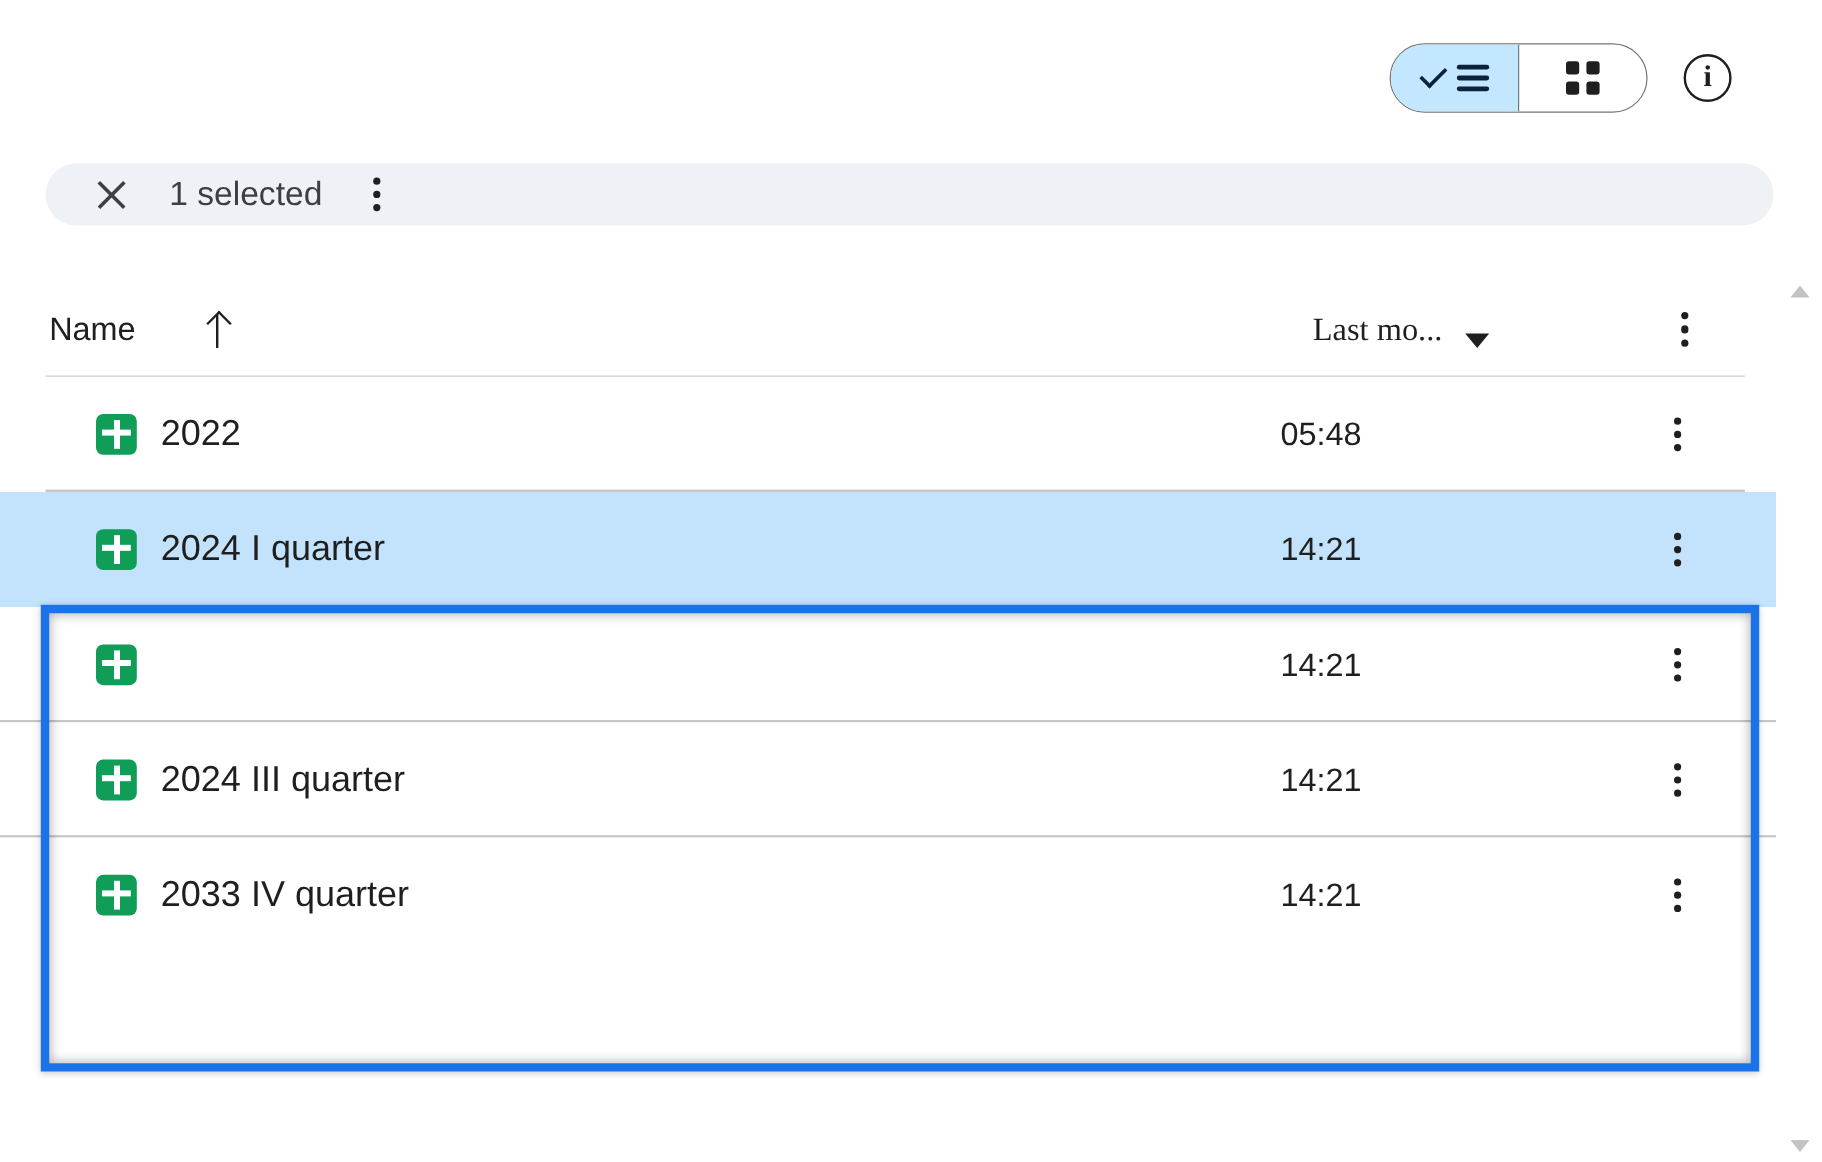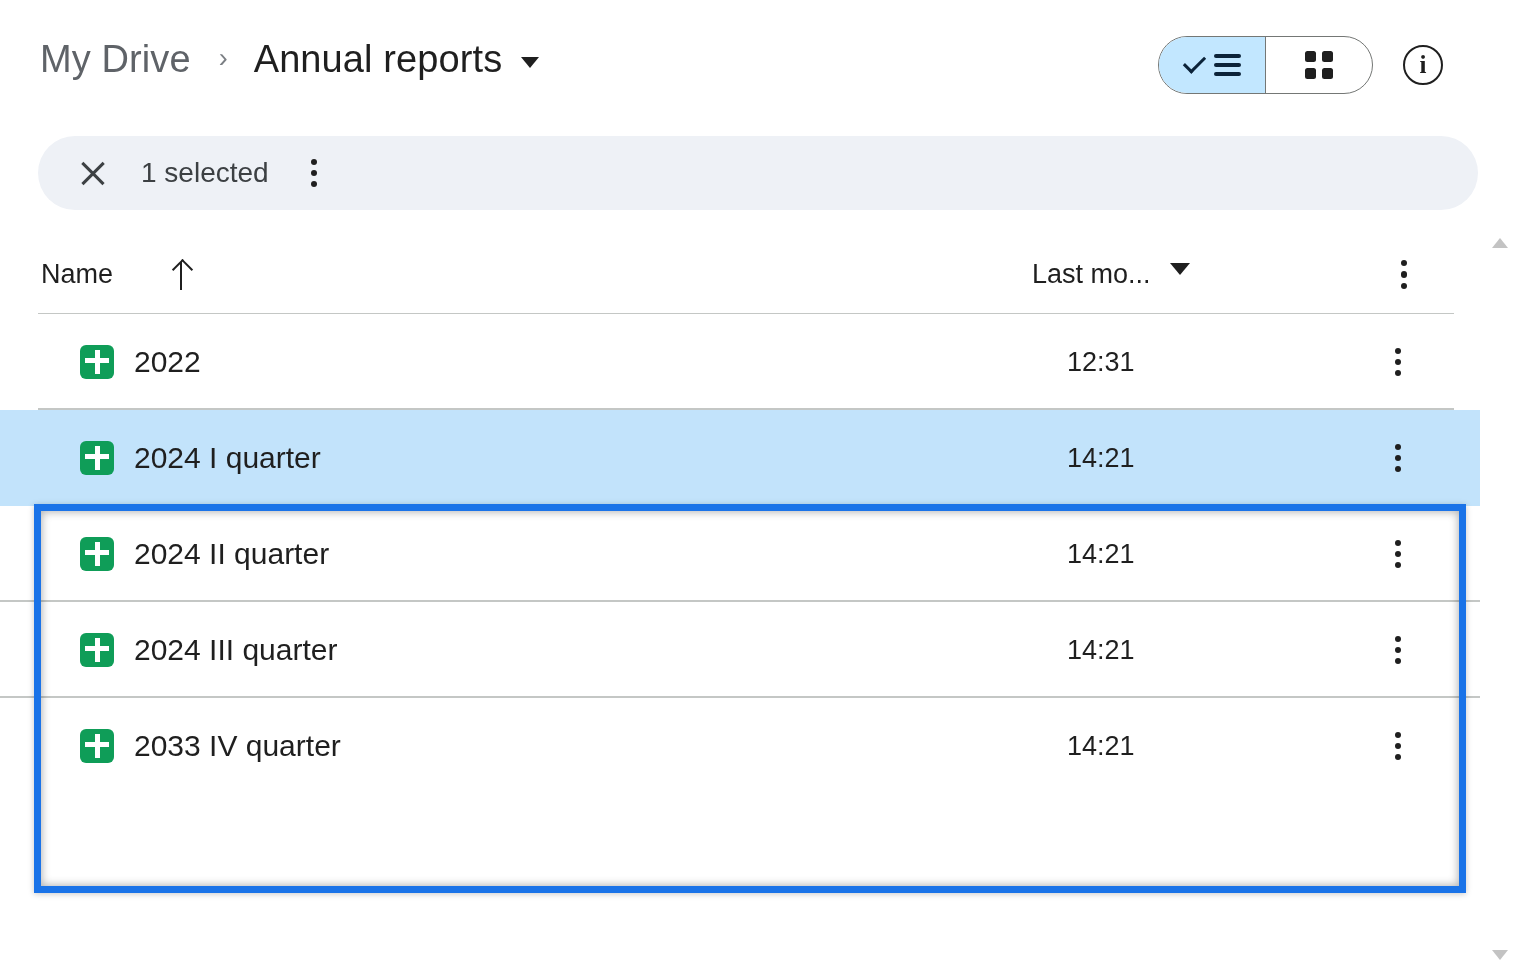--- a/index.html
+++ b/index.html
@@ -116,21 +116,21 @@
     color: #1f1f1f;
     cursor: pointer;
   }
 
   
   .selection-bar {
     position: absolute;
     left: 38px;
     top: 136px;
     width: 1440px;
-    height: 74px;
+    height: 52px;
     background: #eef1f6;
     border-radius: 37px;
     display: flex;
     align-items: center;
   }
   .close-x {
     position: relative;
     width: 34px; height: 34px;
     margin-left: 38px;
     cursor: pointer;
@@ -203,24 +203,25 @@
     content: "";
     position: absolute;
     left: 4.5px; top: 2px;
     width: 13px; height: 13px;
     border-left: 2.4px solid #1f1f1f;
     border-top: 2.4px solid #1f1f1f;
     transform: rotate(45deg);
   }
   .ch-modified {
     position: absolute;
-    left: 994px;
-    display: flex;
-    align-items: flex-start;
-    cursor: pointer;
+    left: 1056px;
+    display: flex;
+    align-items: flex-end;
+    cursor: pointer;
+    font-family: Liberation Serif, serif;
   }
   .ch-modified span { font-size: 27px; color: #1f1f1f; white-space: nowrap; }
   .dn-caret {
     margin-left: 19px;
     width: 0; height: 0;
     border-left: 10px solid transparent;
     border-right: 10px solid transparent;
     border-top: 12px solid #1f1f1f;
     margin-top: 4px;
   }
@@ -315,26 +316,20 @@
     cursor: pointer;
   }
   .sb-up   { top: 6px;  border-bottom: 10px solid #c3c3c3; }
   .sb-down { bottom: 8px; border-top: 10px solid #c3c3c3; }
 </style>
 </head>
 <body>
 
 <div class="header">
 
-  <div class="breadcrumb">
-    <span class="crumb-root">My Drive</span>
-    <span class="crumb-sep">›</span>
-    <span class="crumb-current">Annual reports</span>
-    <span class="crumb-caret"></span>
-  </div>
 
   <div class="view-toggle">
     <div class="view-seg selected">
       <span class="chk"></span>
       <span class="lines">
         <i></i>
           <i></i>
           <i></i>
       </span>
     </div>
@@ -379,21 +374,21 @@
         <i></i>
         <i></i>
     </span>
   </div>
 
   <div class="rows">
 
     <div class="row divided">
       <span class="sheets-icon"></span>
       <span class="row-name">2022</span>
-      <span class="row-time">12:31</span>
+      <span class="row-time">05:48</span>
       <span class="kebab row-kebab">
         <i></i>
           <i></i>
           <i></i>
       </span>
     </div>
 
 
     <div class="row selected">
       <span class="sheets-icon"></span>
@@ -401,21 +396,20 @@
       <span class="row-time">14:21</span>
       <span class="kebab row-kebab">
         <i></i>
           <i></i>
           <i></i>
       </span>
     </div>
 
     <div class="row divided-full">
       <span class="sheets-icon"></span>
-      <span class="row-name">2024 II quarter</span>
       <span class="row-time">14:21</span>
       <span class="kebab row-kebab">
         <i></i>
           <i></i>
           <i></i>
       </span>
     </div>
 
     <div class="row divided-full">
       <span class="sheets-icon"></span>

